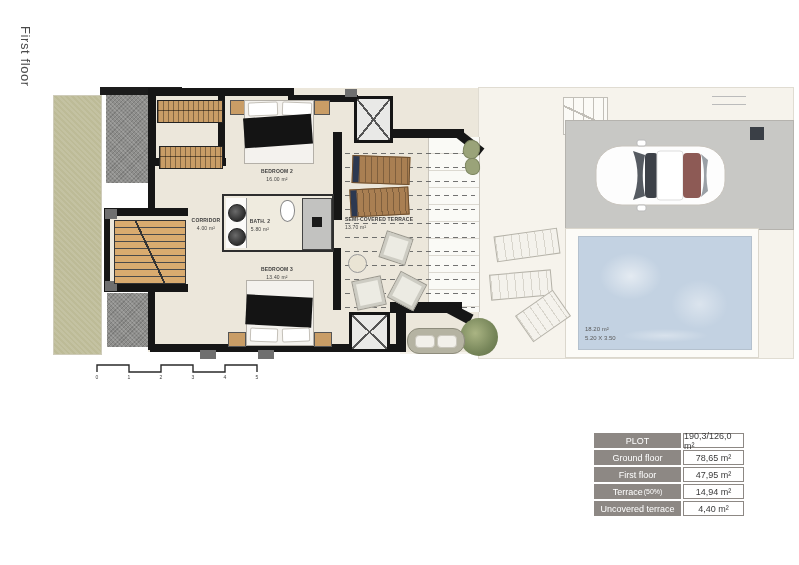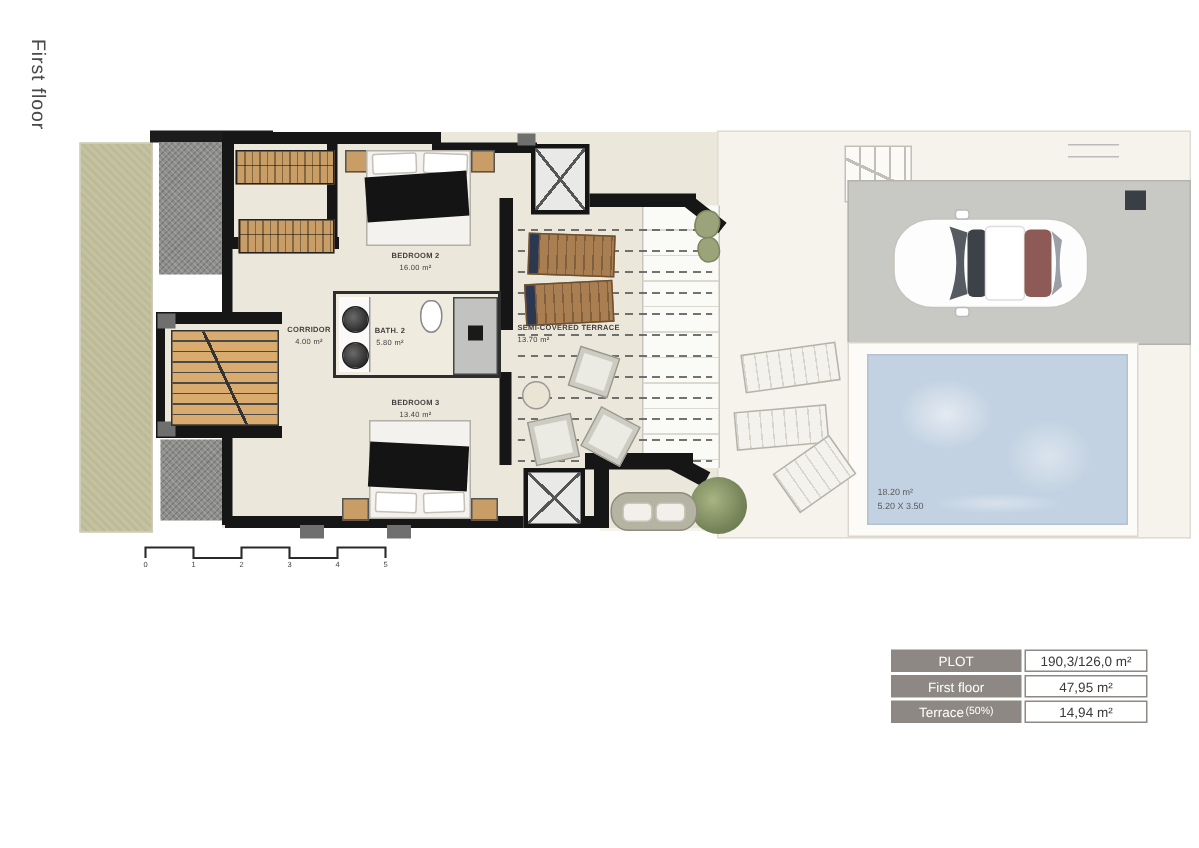--- a/index.html
+++ b/index.html
@@ -95,21 +95,21 @@
   .plant{border-radius:50%;background:radial-gradient(circle at 40% 40%,#aab483,#77865a 60%,#5f6f45);}
   .cactus{background:#9aa379;border-radius:45%;border:1px solid #7d8660;}
   #bench{left:407px;top:328px;width:56px;height:24px;background:#b5b3a2;border:1px solid #8e8c7c;border-radius:12px;}
   .cushion{background:#f2f0ea;border-radius:4px;border:1px solid #c9c6bc;}
 
   #scale-ticks span{position:absolute;top:0;width:10px;text-align:center;font-size:5px;color:#444;}
 
   #banner{left:32px;top:433px;width:536px;height:98px;background:var(--banner_bg);}
   #banner-text{position:absolute;right:62px;top:50px;font-size:19px;letter-spacing:1.5px;color:var(--banner_text);}
 
-  #summary{left:594px;top:433px;width:171px;display:flex;flex-direction:column;gap:2px;}
+  #summary{left:594px;top:433px;width:150px;display:flex;flex-direction:column;gap:2px;}
   .srow{display:flex;gap:2px;height:15px;}
   .scell-label{width:87px;background:var(--table_label_bg);color:#fff;font-size:9px;
     display:flex;align-items:center;justify-content:center;gap:1px;}
   .scell-value{flex:1;background:#fff;border:1px solid var(--table_label_bg);color:var(--table_value_text);
     font-size:9px;display:flex;align-items:center;justify-content:center;box-sizing:border-box;}
   .srow.bold .scell-label,.srow.bold .scell-value{font-weight:700;}
   .suffix{font-size:7px;}
 </style>
 </head>
 <body>
@@ -261,25 +261,33 @@
     <span style="left:157px">5</span>
   </div>
 
 
   <div id="summary" class="abs">
     <div class="srow">
       <div class="scell-label">PLOT</div>
       <div class="scell-value">190,3/126,0 m²</div>
     </div>
     <div class="srow">
+      <div class="scell-label">Ground floor</div>
+      <div class="scell-value">78,65 m²</div>
+    </div>
+    <div class="srow">
       <div class="scell-label">First floor</div>
       <div class="scell-value">47,95 m²</div>
     </div>
     <div class="srow">
       <div class="scell-label">
         <span>Terrace</span>
         <span class="suffix">(50%)</span>
       </div>
       <div class="scell-value">14,94 m²</div>
     </div>
+    <div class="srow">
+      <div class="scell-label">Uncovered terrace</div>
+      <div class="scell-value">4,40 m²</div>
+    </div>
   </div>
 
 </div>
 
 </body></html>

